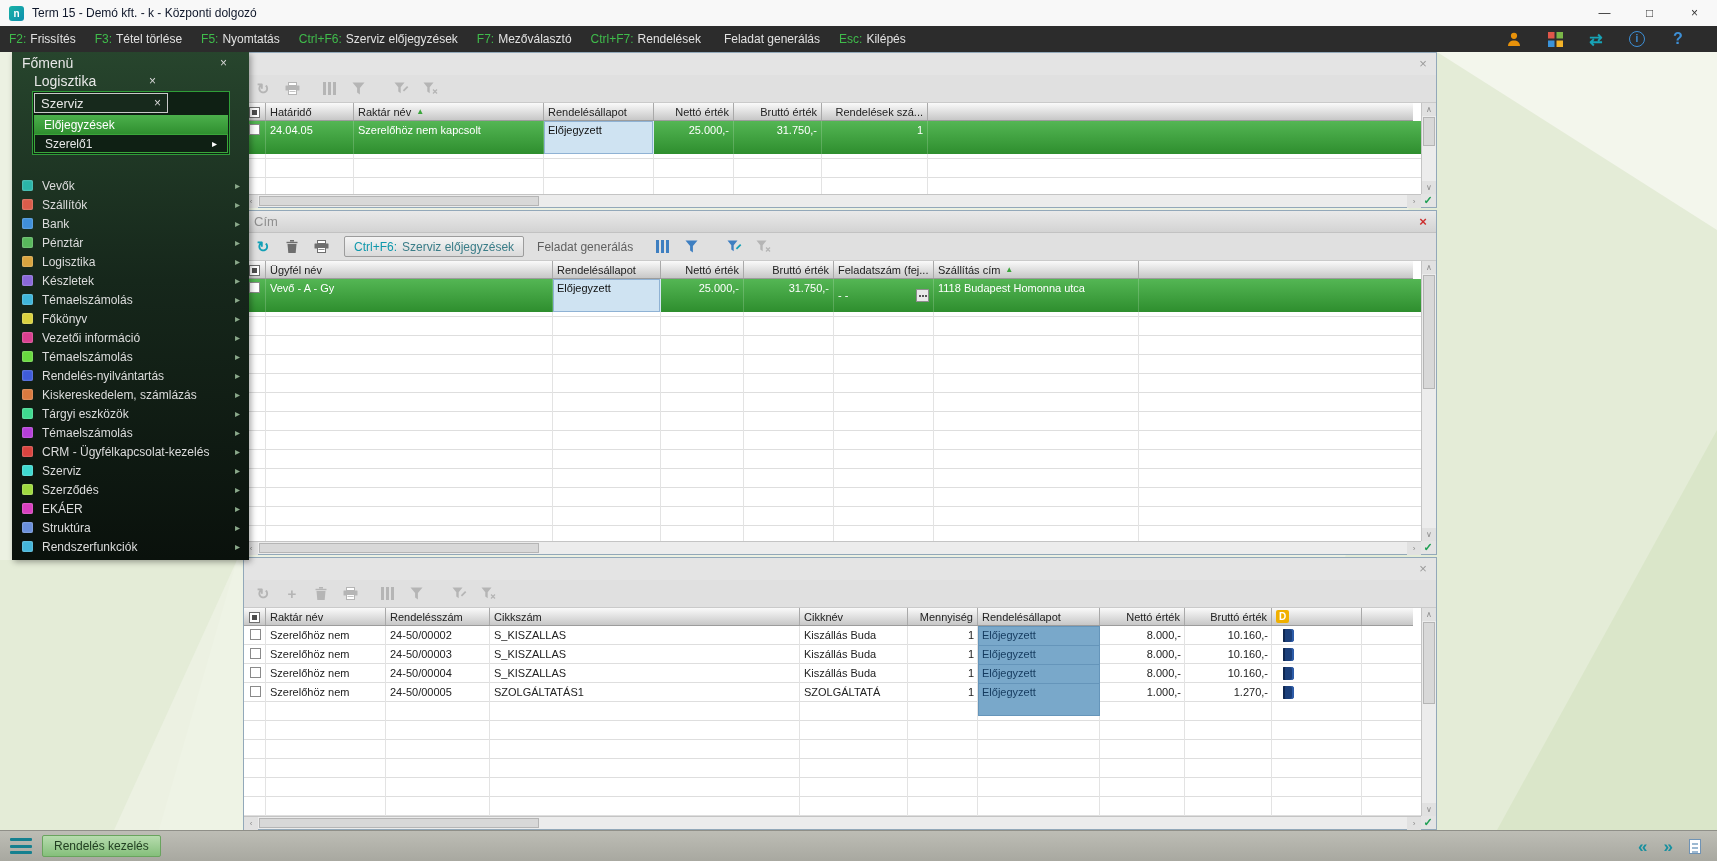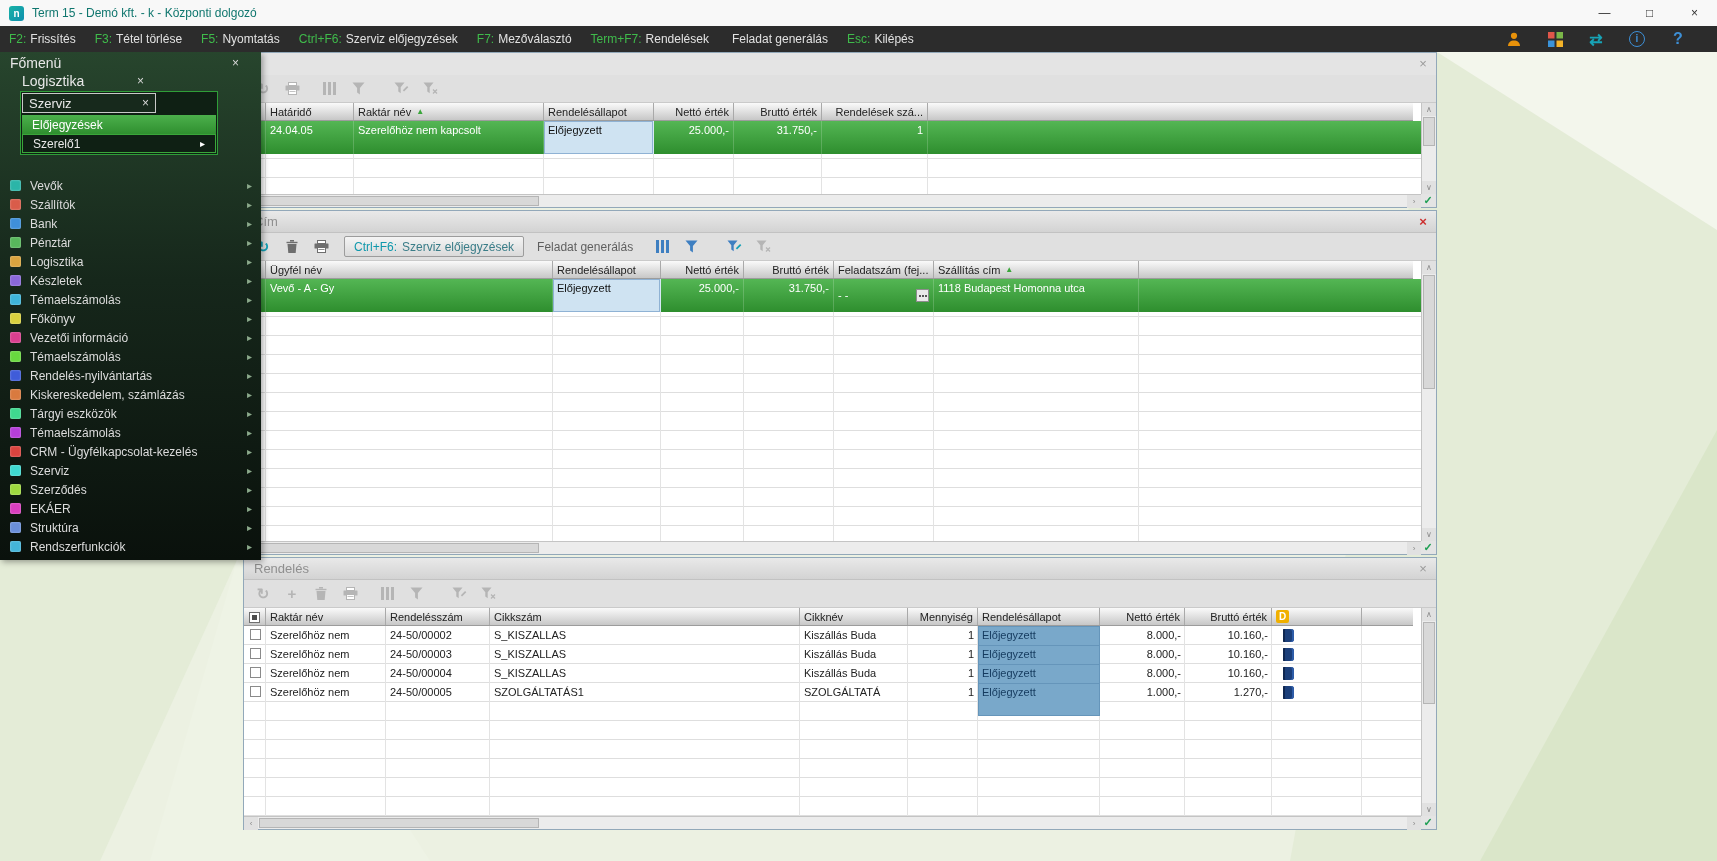--- a/index.html
+++ b/index.html
@@ -7,40 +7,40 @@
        font-family:"Liberation Sans",sans-serif;background:#ecf1e2;}
   #app{position:absolute;inset:0;}
   .decor{position:absolute;inset:0;}
 
   
   .titlebar{position:absolute;top:0;left:0;right:0;height:26px;background:#f8f8f8;
             border-bottom:1px solid #e3e3e3;display:flex;align-items:center;z-index:5;}
   .applogo{width:15px;height:15px;margin:0 8px 0 9px;border-radius:3px;flex:none;
            background:linear-gradient(135deg,#19b2a6,#0e8fae);color:#fff;font-size:10px;
            font-weight:bold;text-align:center;line-height:15px;}
-  .title-text{font-size:12px;color:#0f766e;}
+  .title-text{font-size:12px;color:#0f172a;}
   .wbtns{margin-left:auto;display:flex;height:26px;}
   .wbtn{width:45px;text-align:center;line-height:26px;font-size:12px;color:#333;}
 
   
   .fnbar{position:absolute;top:26px;left:0;right:0;height:26px;background:#2c2c2c;
          display:flex;align-items:center;padding-left:9px;gap:19px;z-index:5;}
   .fn{font-size:12px;color:#e2e2e2;white-space:nowrap;}
   .fnk{color:#3fbb4b;margin-right:4px;font-weight:normal;font-style:normal;}
   .fnicons{margin-left:auto;display:flex;gap:23px;margin-right:30px;align-items:center;}
   .fnico{display:flex;align-items:center;justify-content:center;width:18px;height:18px;}
   .swapg{color:#17a3b6;font-size:16px;font-weight:bold;}
   .infoc{width:14px;height:14px;border:1.5px solid #3d8fd6;border-radius:50%;color:#3d8fd6;
          font-size:10px;font-weight:bold;text-align:center;line-height:14px;font-style:normal;}
   .helpg{color:#3d8fd6;font-size:16px;font-weight:bold;}
 
   
-  .sidebar{position:absolute;left:0;top:52px;width:237px;height:508px;z-index:4;color:#e8e8e8;
+  .sidebar{position:absolute;left:12px;top:52px;width:237px;height:508px;z-index:4;color:#e8e8e8;
            background:linear-gradient(180deg,#27452d 0%,#16271b 45%,#0a110c 100%);
-           box-shadow:2px 2px 6px rgba(0,0,0,.35);padding-left:24px;}
+           box-shadow:2px 2px 6px rgba(0,0,0,.35);}
   .sb-root{position:absolute;top:2px;left:10px;right:22px;height:18px;display:flex;
            justify-content:space-between;align-items:center;font-size:14px;}
   .sb-group{position:absolute;top:20px;left:22px;width:122px;height:18px;display:flex;
             justify-content:space-between;align-items:center;font-size:14px;}
   .sb-x{color:#d8d8d8;font-size:12px;line-height:12px;cursor:default;}
   .sb-popup{position:absolute;top:39px;left:20px;width:198px;border:1px solid #2f9e38;
             background:#0f2014;padding:1px;box-sizing:border-box;}
   .sb-ptitle{height:20px;width:134px;border:1px solid #c9c9c9;display:flex;box-sizing:border-box;
              justify-content:space-between;align-items:center;padding:0 6px;font-size:13px;
              margin-bottom:2px;background:#17291c;}
@@ -173,21 +173,21 @@
       <div class="wbtn">×</div>
     </div>
   </div>
 
   <div class="fnbar">
     <span class="fn"><i class="fnk">F2:</i><span>Frissítés</span></span>
     <span class="fn"><i class="fnk">F3:</i><span>Tétel törlése</span></span>
     <span class="fn"><i class="fnk">F5:</i><span>Nyomtatás</span></span>
     <span class="fn"><i class="fnk">Ctrl+F6:</i><span>Szerviz előjegyzések</span></span>
     <span class="fn"><i class="fnk">F7:</i><span>Mezőválasztó</span></span>
-    <span class="fn"><i class="fnk">Term+F7:</i><span>Rendelések</span></span>
+    <span class="fn"><i class="fnk">Ctrl+F7:</i><span>Rendelések</span></span>
     <span class="fn"><i class="fnk"></i><span>Feladat generálás</span></span>
     <span class="fn"><i class="fnk">Esc:</i><span>Kilépés</span></span>
     <span class="fnicons">
       <span class="fnico">
         <svg width="16" height="16" viewBox="0 0 16 16">
             <circle cx="8" cy="4.8" r="3.1" fill="#e8920a"></circle>
             <path d="M2 15c0-3.6 2.7-5.6 6-5.6s6 2 6 5.6z" fill="#e8920a"></path>
           </svg>
       </span>
       <span class="fnico">
@@ -557,21 +557,20 @@
       <div class="sbtn">‹</div>
       <div class="htrack">
           <div class="hthumb"></div>
         </div>
       <div class="sbtn">›</div>
     </div>
     <div class="corner">✓</div>
   </div>
 
   <div class="panel" id="p-rendeles">
-    <div class="panel-h">Rendelés</div>
     <div class="panel-x">×</div>
     <div class="ptools">
       <span class="tbico glyph dis">↻</span>
       <span class="tbico glyph dis">+</span>
       <span class="tbico dis">
           <svg width="12" height="13" viewBox="0 0 12 13">
             <rect x="4" y="0" width="4" height="1.6" fill="currentColor"></rect>
             <rect x="0.5" y="1.8" width="11" height="1.4" fill="currentColor"></rect>
             <path d="M1.5 4h9l-0.8 9h-7.4z" fill="currentColor"></path>
           </svg>
@@ -735,14 +734,27 @@
     <div class="hscroll">
       <div class="sbtn">‹</div>
       <div class="htrack">
           <div class="hthumb"></div>
         </div>
       <div class="sbtn">›</div>
     </div>
     <div class="corner">✓</div>
   </div>
 
+  <div class="statusbar">
+    <span class="burger">
+        <i></i>
+        <i></i>
+        <i></i>
+      </span>
+    <span class="sb-tab">Rendelés kezelés</span>
+    <span class="status-right">
+      <span class="navg">«</span>
+      <span class="navg">»</span>
+      <span class="docicon"></span>
+    </span>
+  </div>
 
 </div>
 
 </body></html>

